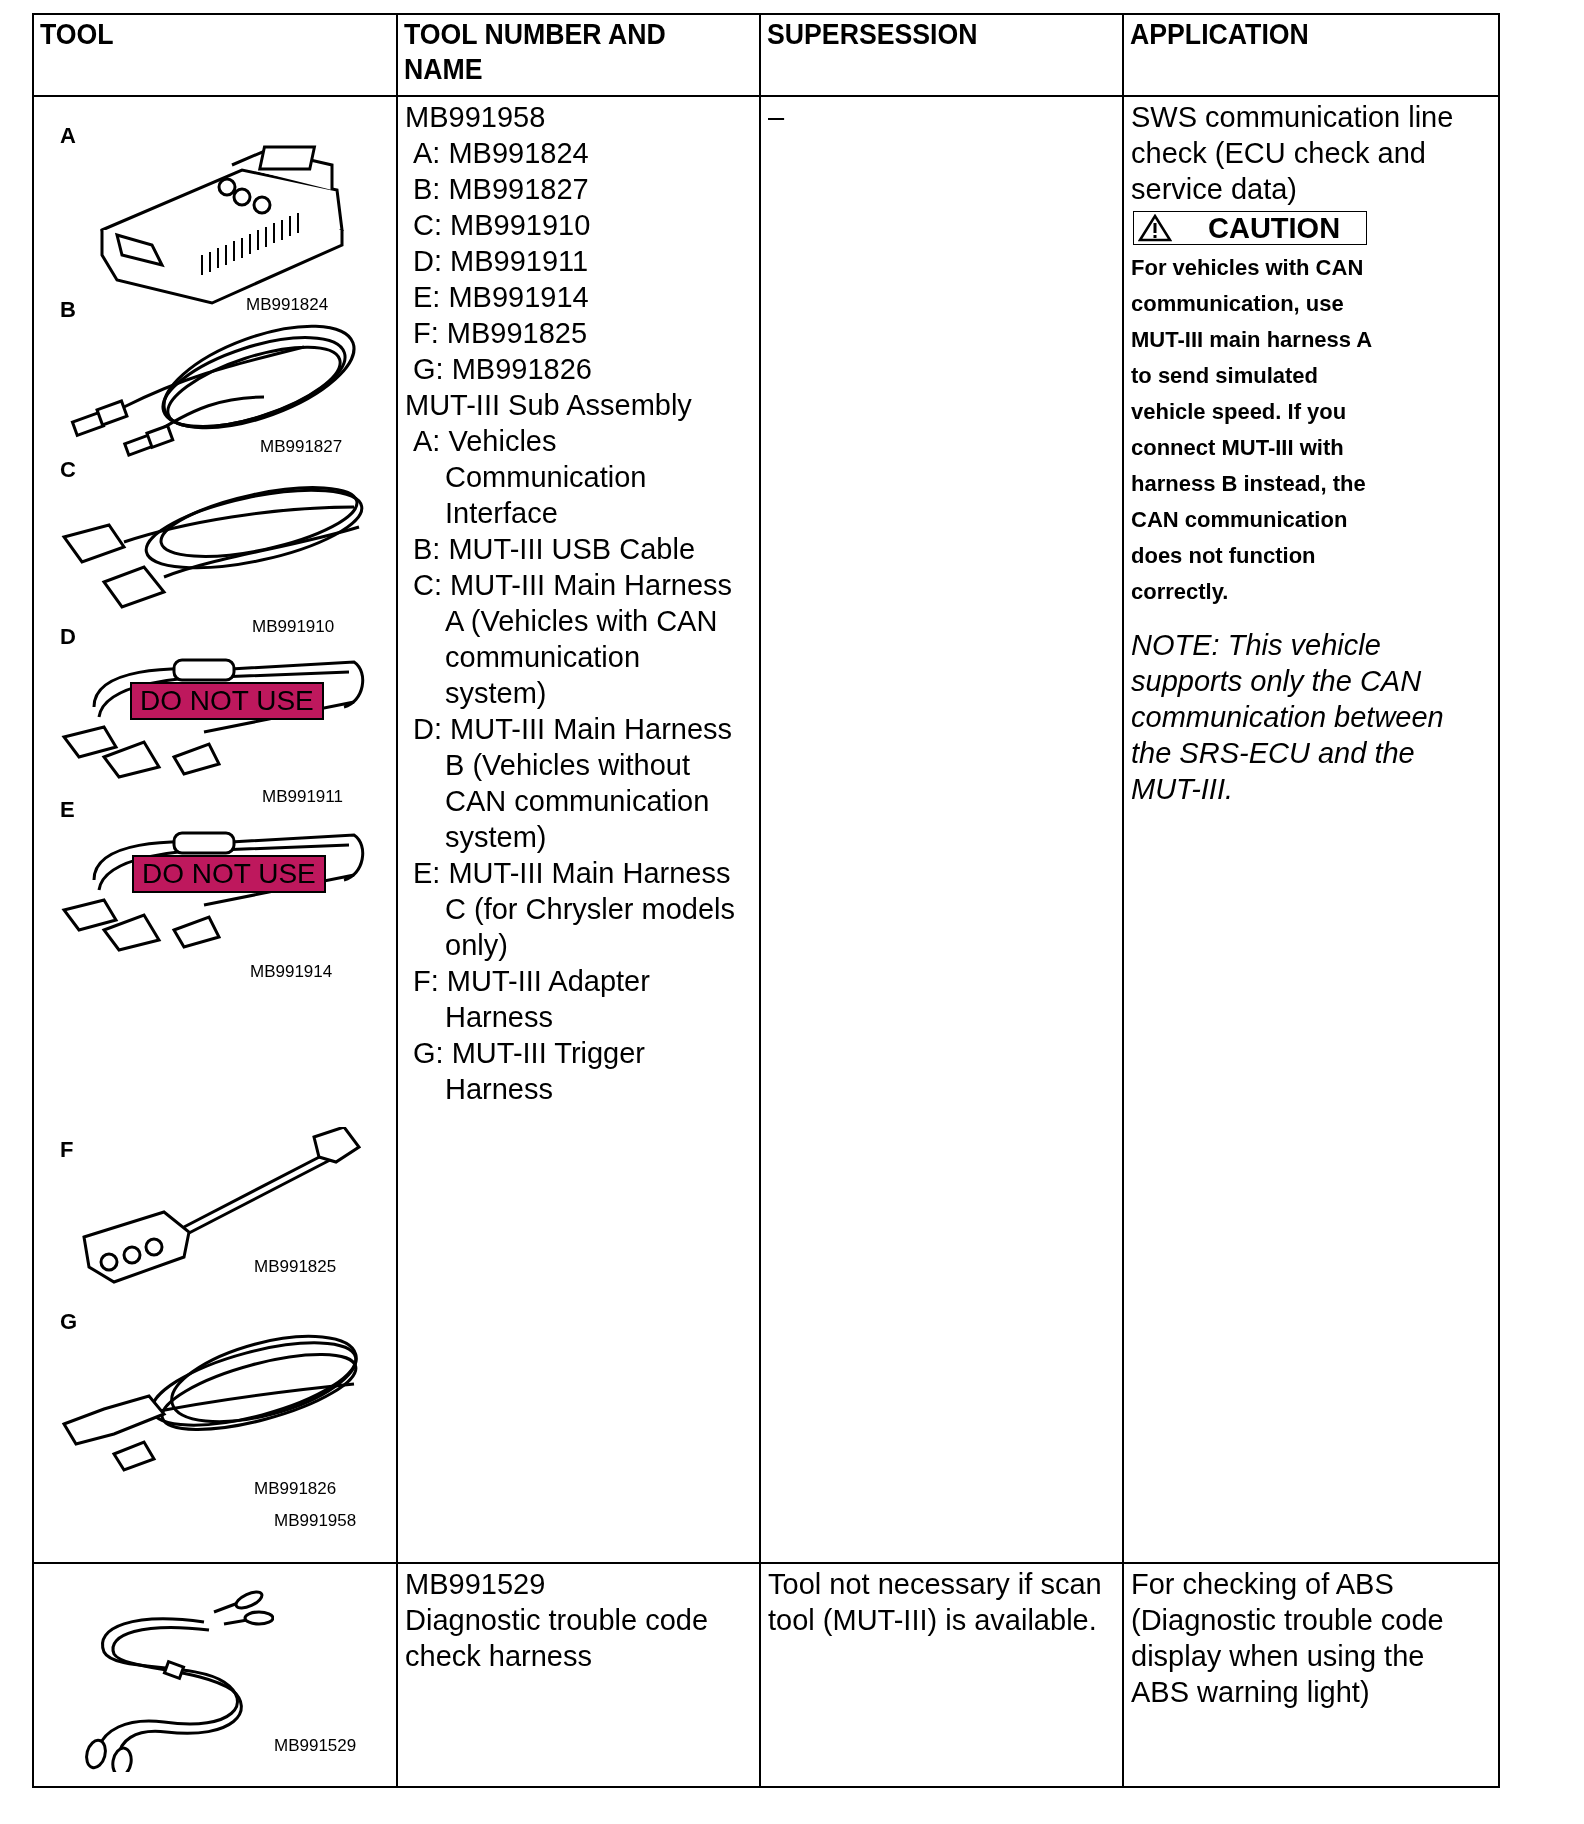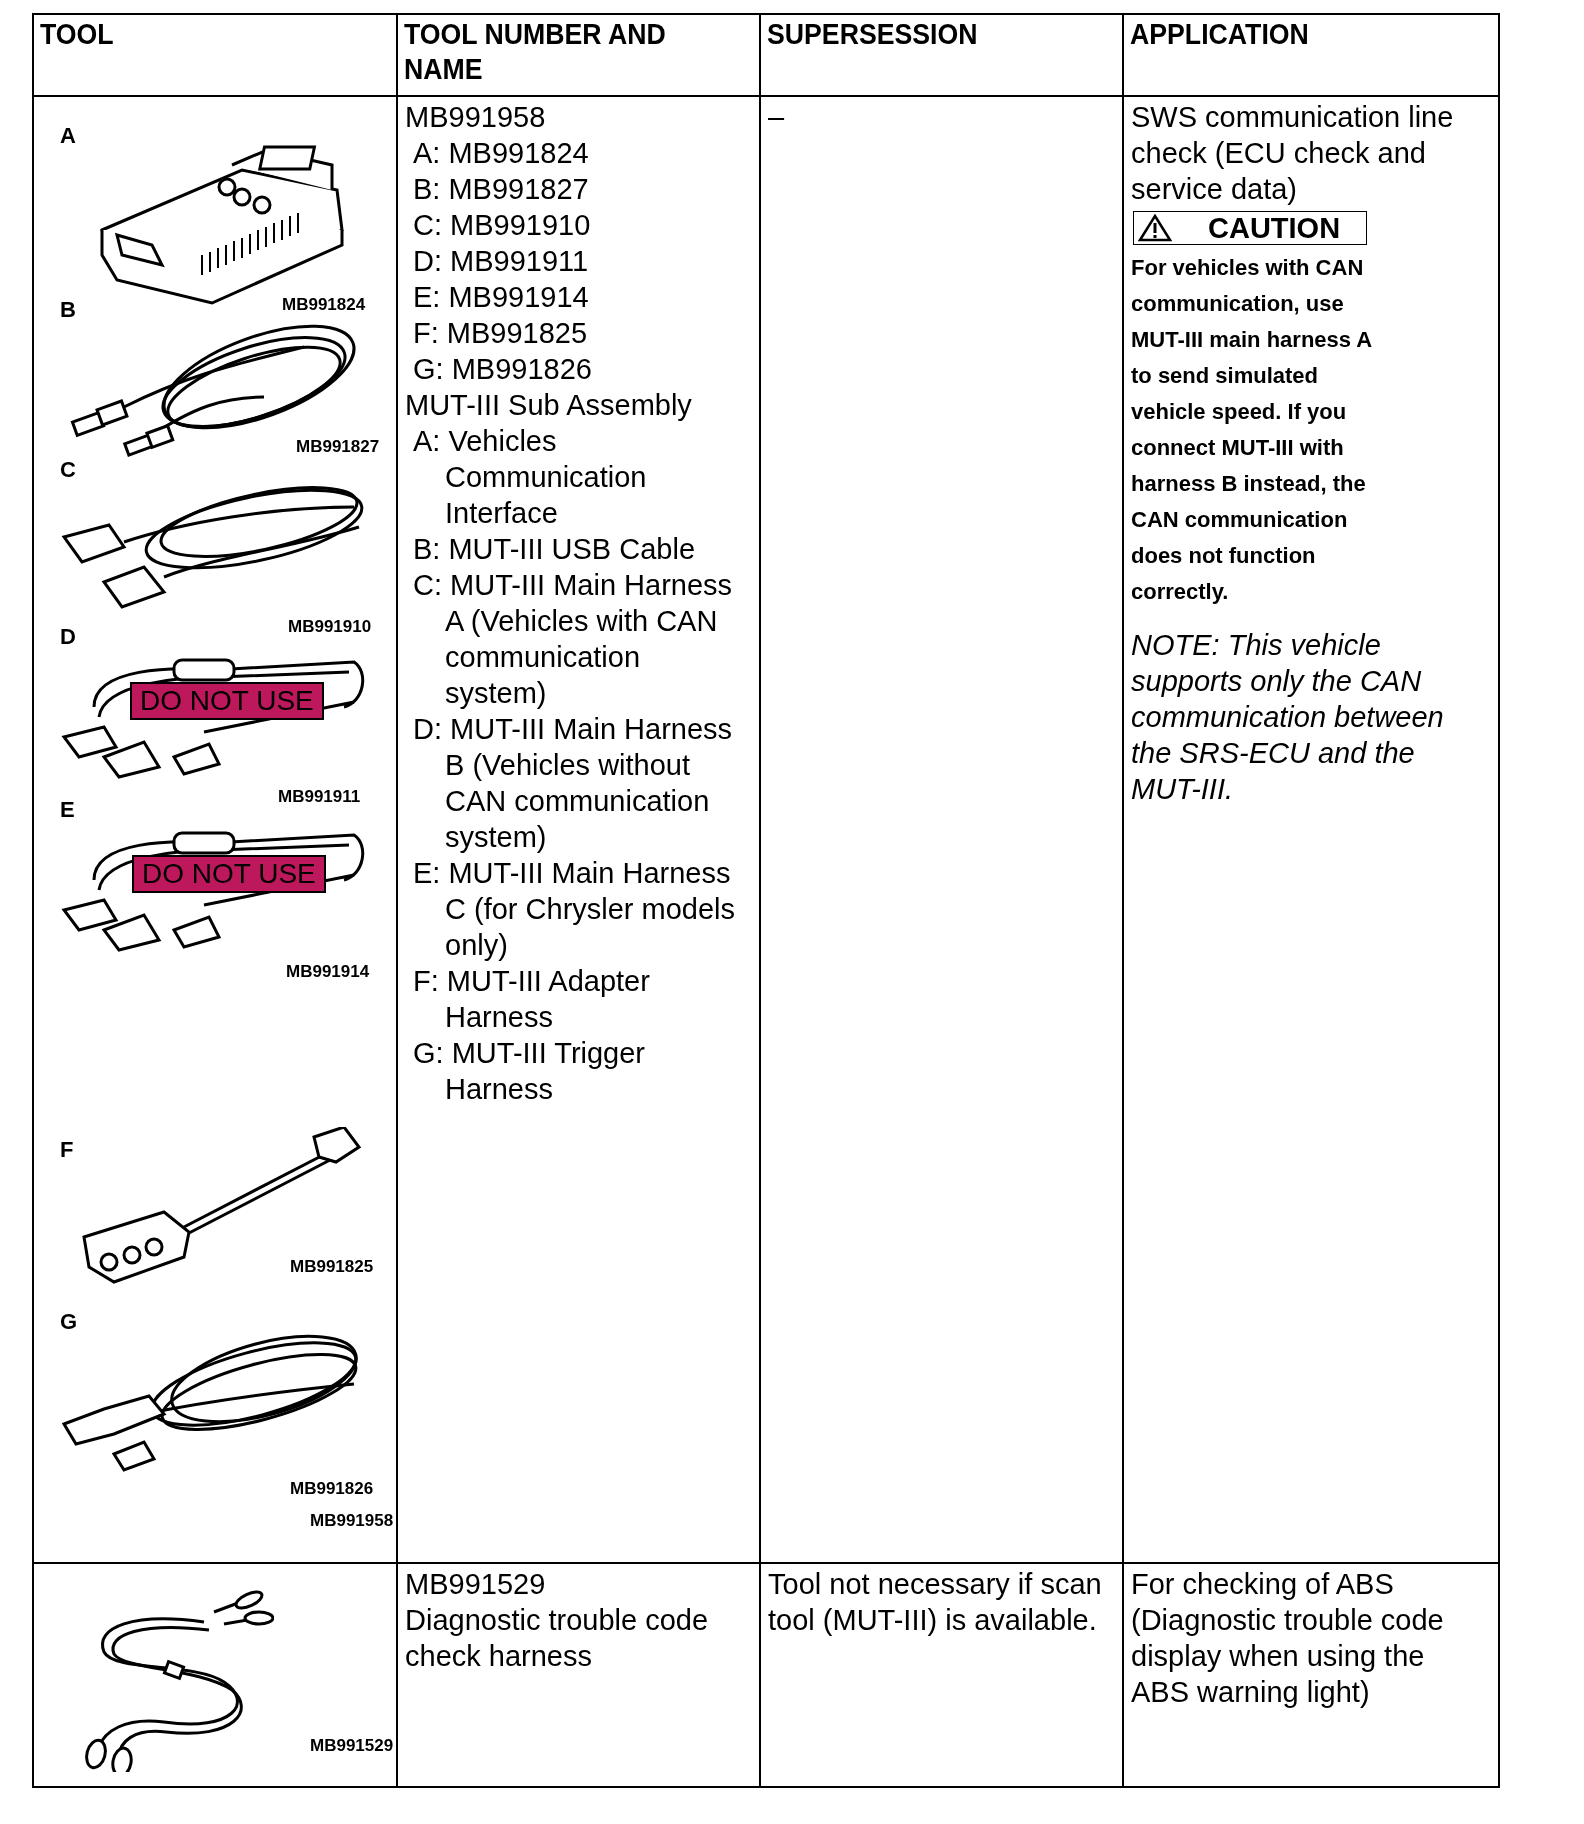--- a/index.html
+++ b/index.html
@@ -22,21 +22,21 @@
     }
     th span { display: inline-block; transform: scaleX(0.92); transform-origin: left top; }
     .cell-text { font-size: 29px; line-height: 36px; padding: 2px 7px 0 7px; }
     .indent1 { padding-left: 8px; }
     .indent2 { padding-left: 40px; }
     .r1 { height: 1465px; }
     .r2 { height: 222px; }
     .illus { position: relative; width: 100%; height: 100%; }
     .ill-block { position: absolute; left: 0; width: 364px; }
     .ill-letter { position: absolute; left: 26px; font-weight: bold; font-size: 22px; }
-    .ill-code { position: absolute; font-weight: bold; font-size: 17px; margin-left: 36px; }
+    .ill-code { position: absolute; font-weight: normal; font-size: 17px; }
     .ill-svg { position: absolute; }
     .dnu {
       position: absolute; border: 2px solid #000; background: #be185d;
       font-size: 28px; padding: 0 8px; line-height: 34px; white-space: nowrap;
     }
     .caution-box {
       display: inline-flex; align-items: center; border: 1.5px solid #000;
       font-weight: bold; font-size: 29px; line-height: 32px; padding: 0 26px 0 4px; margin: 4px 0 2px 2px; gap: 32px;
     }
     .caution-box svg { margin-right: 4px; }
@@ -134,21 +134,21 @@
                 <path d="M150 100 C200 90 250 80 300 70"></path>
               </g>
               <g fill="#fff" stroke="#000" stroke-width="3">
                 <rect x="120" y="28" width="60" height="20" rx="8"></rect>
                 <path d="M10 105 L50 95 L62 115 L25 125 Z"></path>
                 <path d="M50 125 L90 110 L105 135 L65 145 Z"></path>
                 <path d="M120 125 L155 112 L165 132 L130 142 Z"></path>
               </g>
             </svg>
             <div class="dnu" style="left:96px;top:58px;">DO NOT USE</div>
-            <span class="ill-code" style="left:208px;top:163px;text-align:center;">MB991911</span>
+            <span class="ill-code" style="left:228px;top:163px;text-align:center;">MB991911</span>
           </div>
 
           <div class="ill-block" style="top:700px;">
             <span class="ill-letter" style="top:0px;">E</span>
             <svg class="ill-svg" style="left:20px;top:8px;" width="320" height="150" viewBox="0 0 320 150">
               <g fill="none" stroke="#000" stroke-width="3">
                 <path d="M40 75 C40 35 120 35 160 38 L300 30 C315 40 310 70 290 75"></path>
                 <path d="M45 85 C50 50 130 45 165 45 L295 40"></path>
                 <path d="M150 100 C200 90 250 80 300 70"></path>
               </g>

